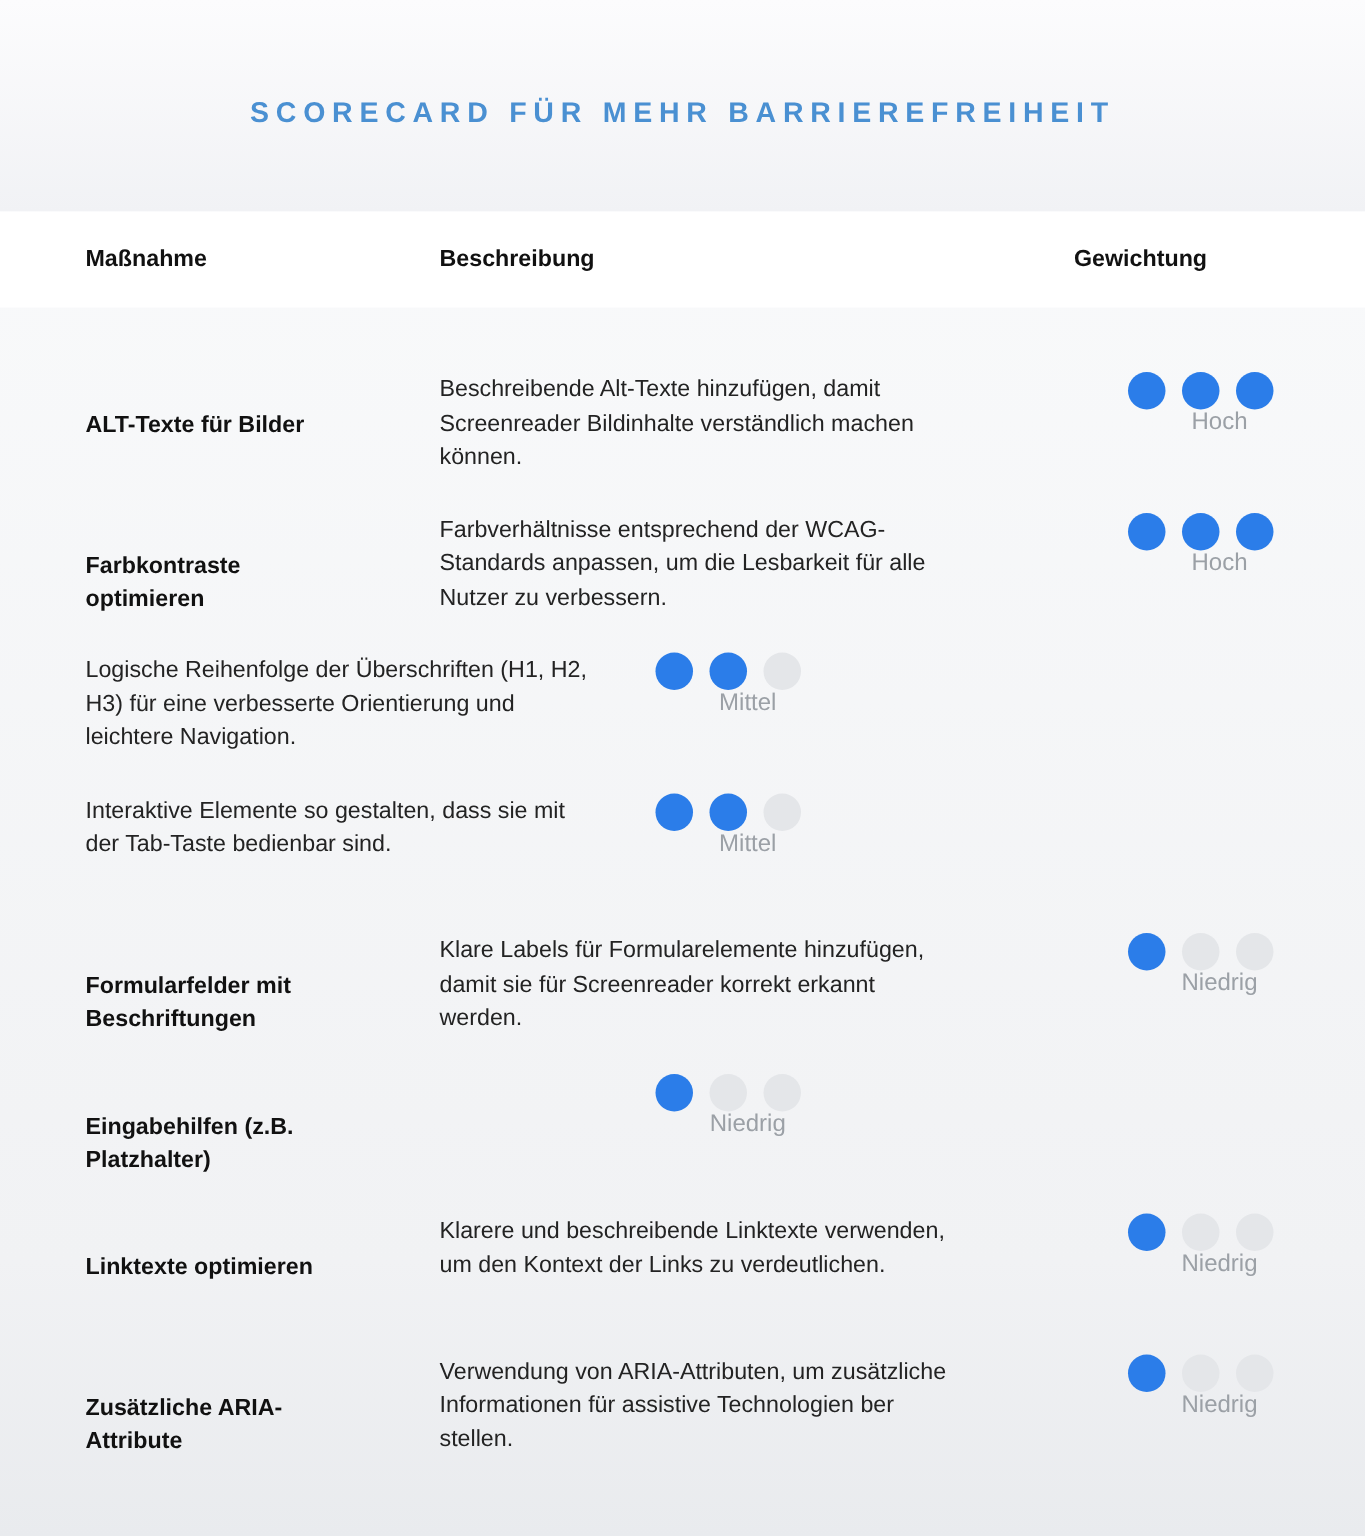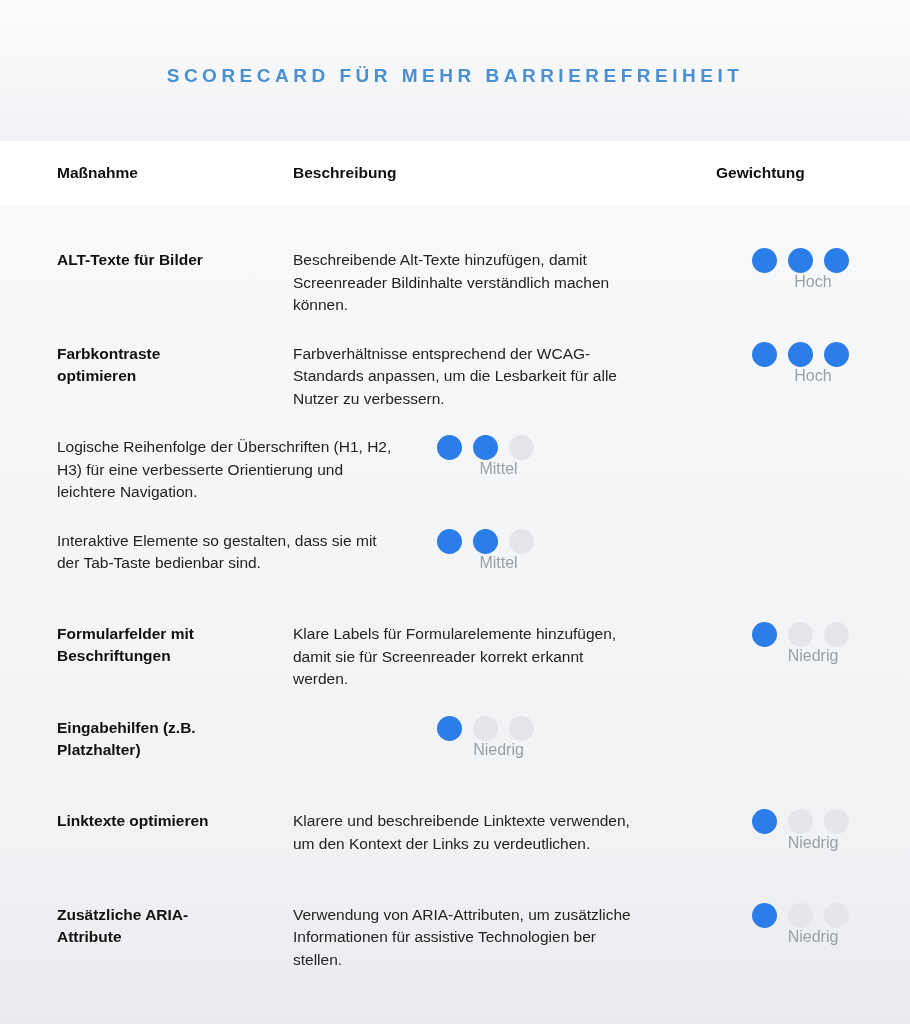--- a/index.html
+++ b/index.html
@@ -55,20 +55,21 @@
   .row {
     height: 93.5px;
     align-items: start;
   }
   .name {
     width: 162px;
     font-size: 15.5px;
     line-height: 22px;
     font-weight: 700;
     color: var(--heading-color, #111111);
+    margin-top: 24px;
   }
   .desc {
     width: 345px;
     font-size: 15.5px;
     line-height: 22.5px;
     font-weight: 400;
     color: var(--body-color, #232323);
   }
 
   .weight-col { padding-left: 21px; }

